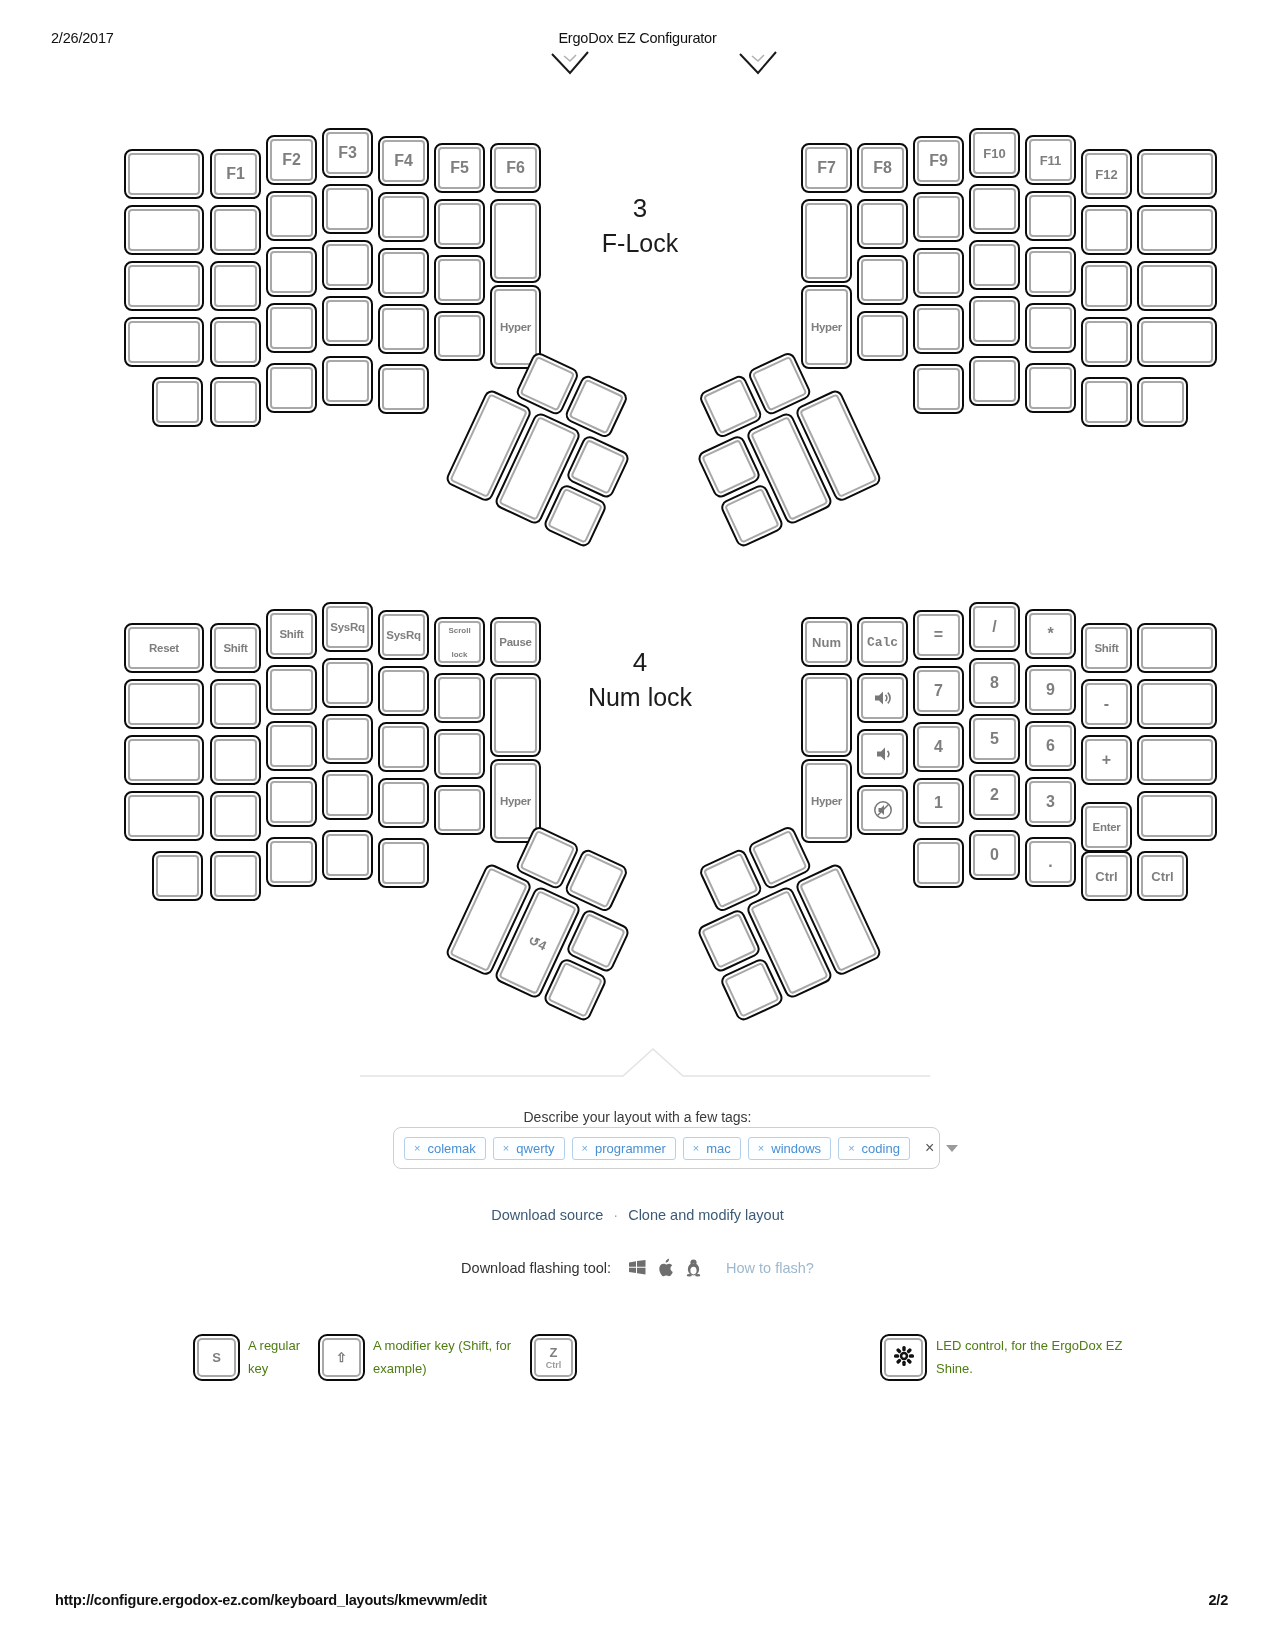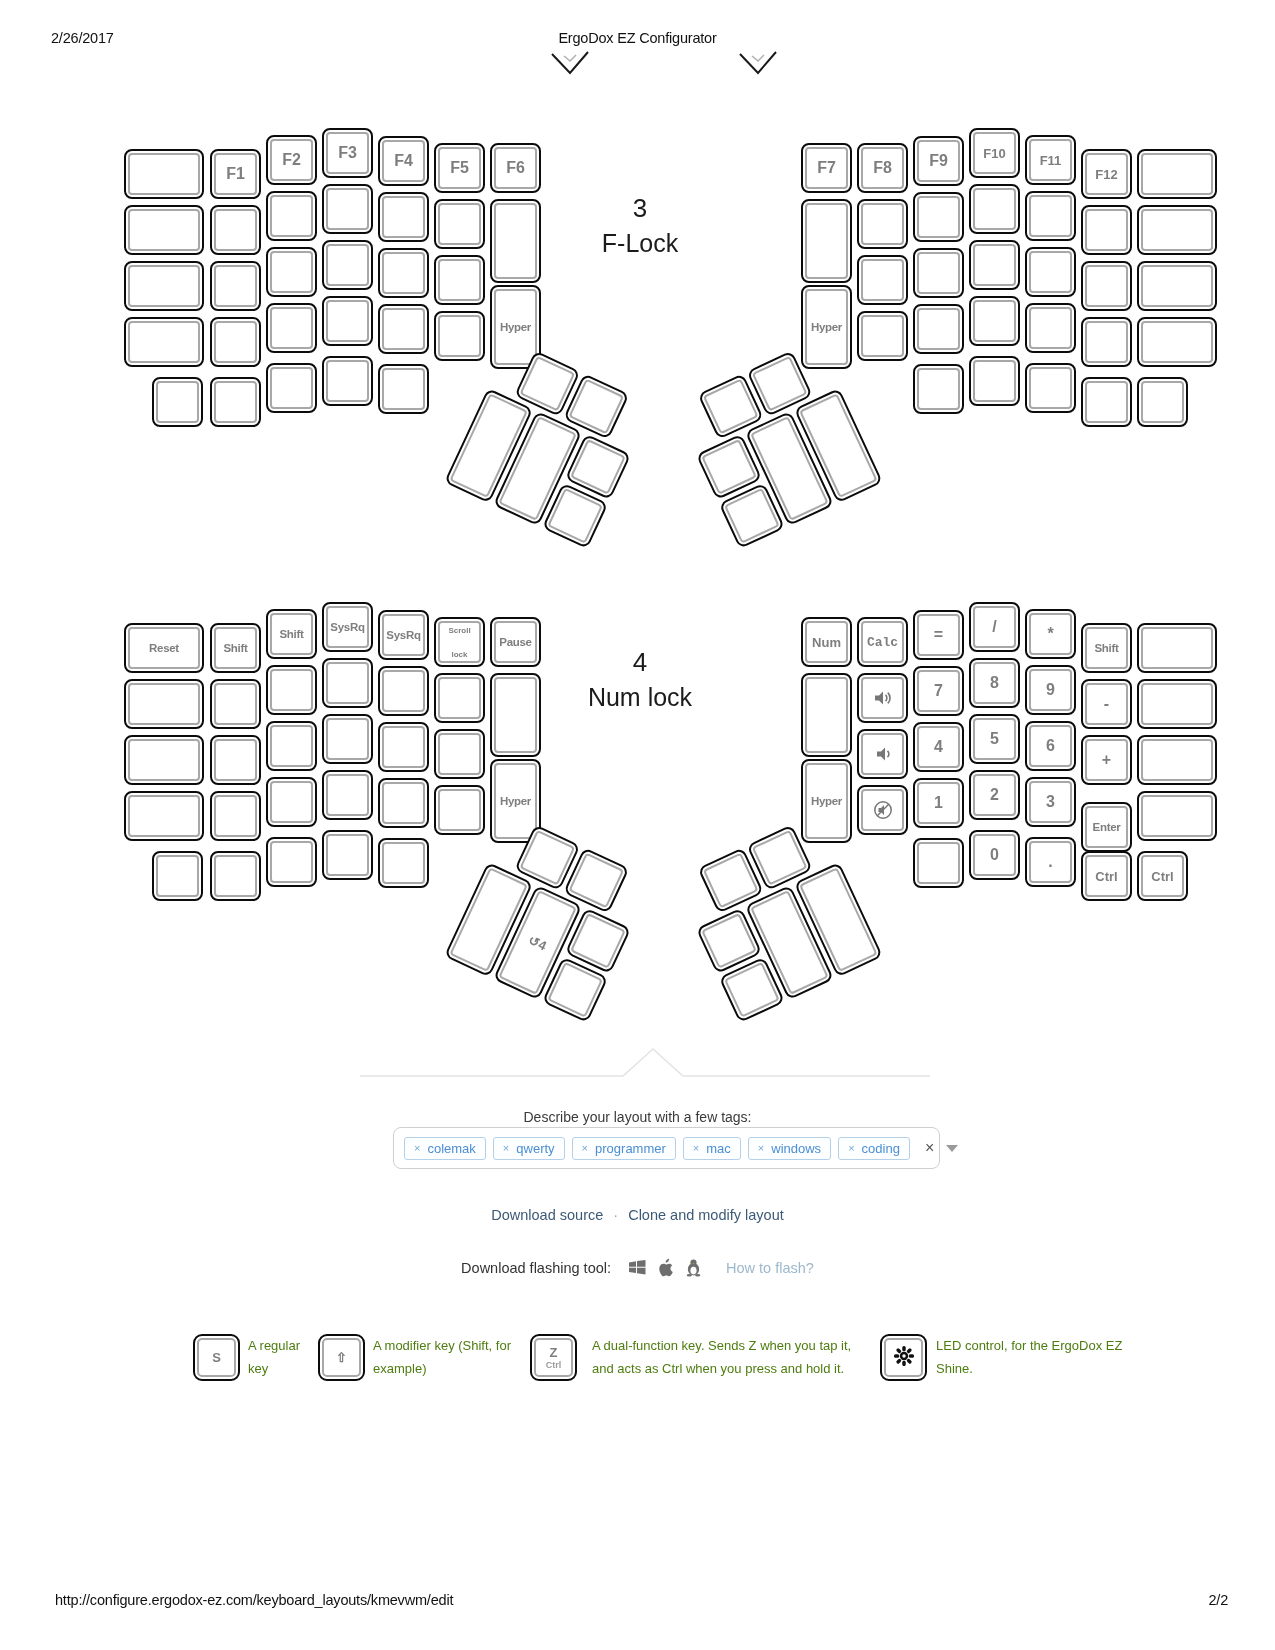--- a/index.html
+++ b/index.html
@@ -1,20 +1,20 @@
 <!DOCTYPE html>
 <html><head>
 <meta charset="utf-8">
 <style>
   html,body{margin:0;padding:0;background:#ffffff;}
   body{font-family:"Liberation Sans", sans-serif; -webkit-font-smoothing:antialiased;}
   #page{position:relative;width:1275px;height:1650px;background:#fff;overflow:hidden;}
 
   .hdr{position:absolute;top:30px;font-size:14.5px;color:#111;letter-spacing:-0.2px;}
-  .ftr{position:absolute;top:1592px;font-size:14.5px;color:#111;letter-spacing:-0.2px;}
+  .ftr{position:absolute;top:1592px;font-size:14.5px;color:#111;letter-spacing:-0.2px;font-weight:bold;}
 
   
   .key{position:absolute;border:2px solid #0b0b0b;border-radius:8px;background:#fff;box-sizing:border-box;}
   .cap{position:absolute;inset:2px;border:2px solid #a8a8a8;border-radius:4px;}
   .klabel{position:absolute;inset:0;display:flex;align-items:center;justify-content:center;
           font-weight:bold;color:#7e7e7e;text-align:center;}
   .sz16{font-size:16px;} .sz13{font-size:13px;} .sz12{font-size:11.5px;letter-spacing:-0.3px;}
   .stack{flex-direction:column;font-size:8px;line-height:9px;font-weight:bold;gap:15px;}
   .thumbwrap{position:absolute;width:158px;height:158px;}
 
@@ -701,24 +701,20 @@
     <div>A modifier key (Shift, for</div>
       <div>example)</div>
   </div>
 
   <div class="legend-key" style="left:530px;top:1334px;">
     <div class="cap2">
       <span class="kmain">Z</span>
       <span class="ksub">Ctrl</span>
     </div>
   </div>
-  <div class="legend-text" style="left:592px;top:1334px;">
-    <div>A dual-function key. Sends Z when you tap it,</div>
-      <div>and acts as Ctrl when you press and hold it.</div>
-  </div>
 
   <div class="legend-key" style="left:880px;top:1334px;">
     <div class="cap2">
       <span>
         <svg width="24" height="24" viewBox="0 0 24 24">
           <g fill="#111">
             <g transform="translate(12,12)">
               <rect x="-1.7" y="-10" width="3.4" height="5.2" rx="1.5"></rect>
               <rect x="-1.7" y="-10" width="3.4" height="5.2" rx="1.5" transform="rotate(45)"></rect>
               <rect x="-1.7" y="-10" width="3.4" height="5.2" rx="1.5" transform="rotate(90)"></rect>

